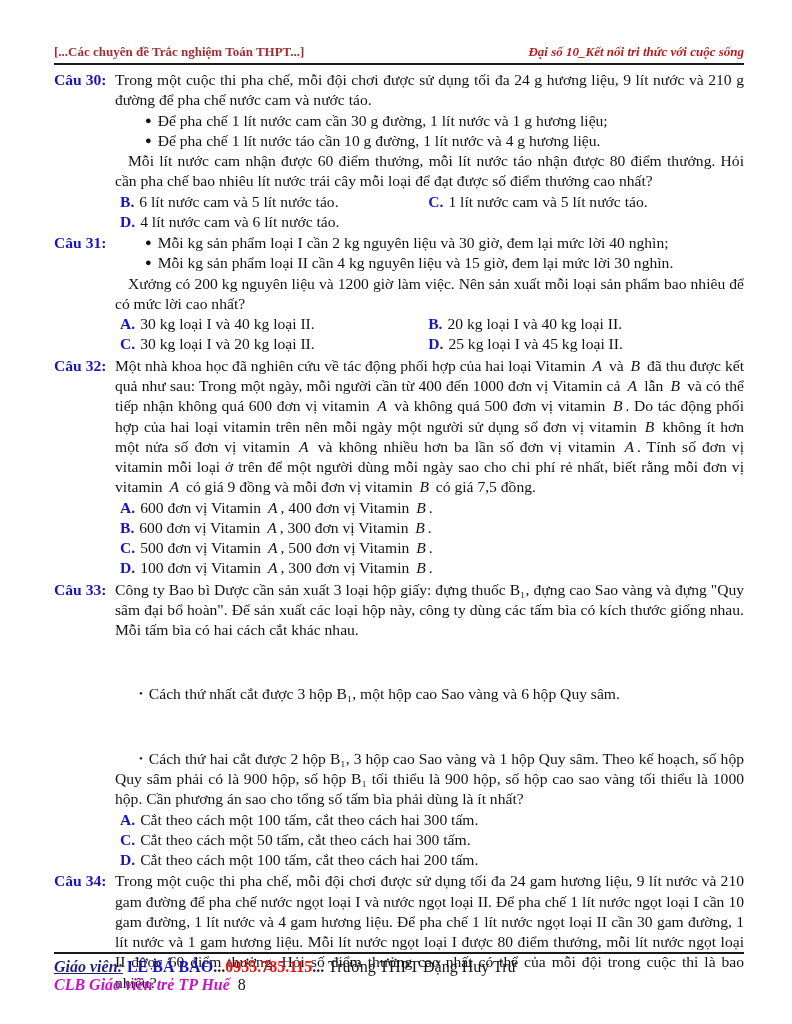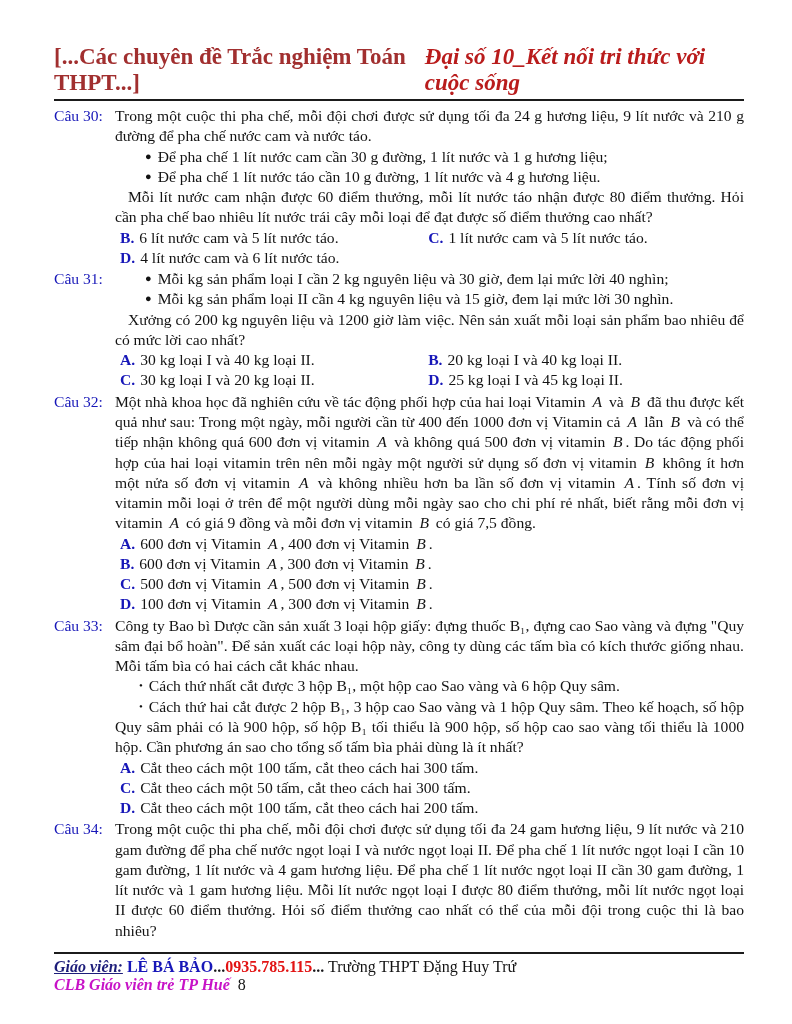--- a/index.html
+++ b/index.html
@@ -3,32 +3,32 @@
 <meta charset="utf-8">
 <style>
   html, body { margin:0; padding:0; background:#e8e8e8; }
   body { width:792px; height:1024px; overflow:hidden;
          font-family:"Liberation Serif", serif; color:#131313; }
   .page { position:relative; width:792px; height:1024px; background:#ffffff;
           box-sizing:border-box; padding:44px 48px 0 54px; }
 
   
   .header { display:flex; justify-content:space-between; align-items:baseline;
-            font-size:23px; font-weight:bold; }
+            font-size:13px; font-weight:bold; }
   .h-left  { color:#a12f2f; }
   .h-right { color:#b91c1c; font-style:italic; }
   .hrule { border-top:2px solid #1b1b1b; margin-top:3px; margin-bottom:5px; }
 
   
   .question { display:flex; font-size:15.6px; line-height:1.3; margin-top:1px; }
-  .qlabel { flex:0 0 61px; font-weight:normal; color:#1717b8; white-space:nowrap; }
+  .qlabel { flex:0 0 61px; font-weight:bold; color:#1717b8; white-space:nowrap; }
   .qbody  { flex:1; text-align:justify; }
   .para { margin:0; }
   .para-bullet { text-indent:30px; }
-  .para-bullet-sm { text-indent:24px; }
+  .para-bullet-sm { text-indent:24px;margin-top:44px; }
   .para-cont { text-indent:13px; }
   .bullet-char { font-size:11px; vertical-align:2px; margin-right:6px; }
   .options { display:flex; flex-wrap:wrap; }
   .opt { text-align:left; box-sizing:border-box; padding-left:5px; }
   .options-two .opt:nth-child(odd)  { flex:0 0 49%; }
   .options-two .opt:nth-child(even) { flex:0 0 51%; }
   .options-one .opt { flex:0 0 100%; }
   .opt-letter { font-weight:bold; color:#1717b8; margin-right:5px; }
   .m { font-style:italic; padding:0 3px; }
 

